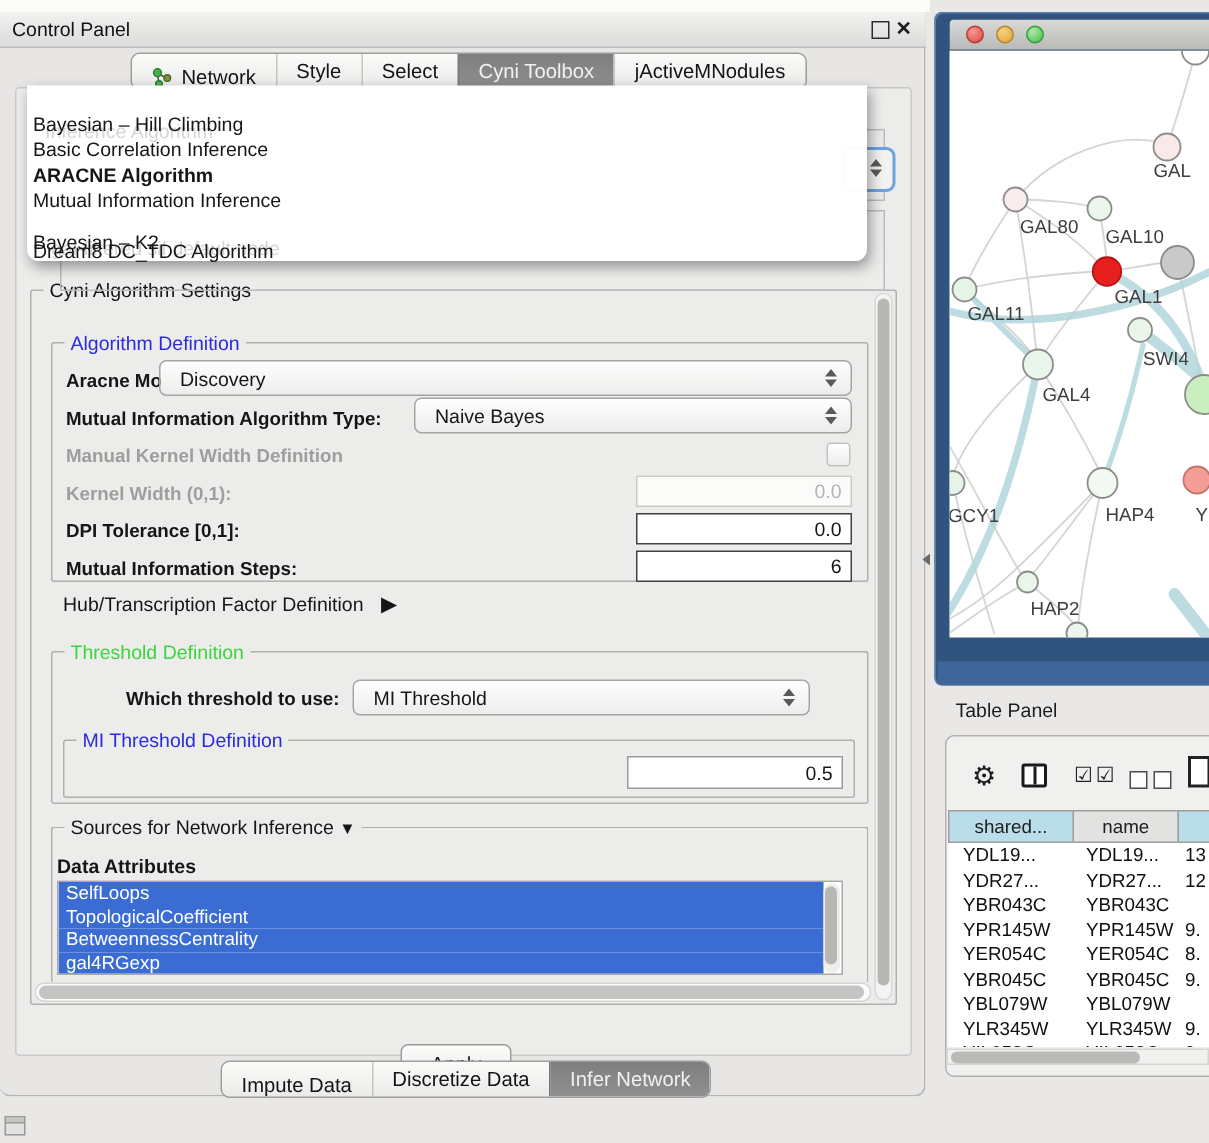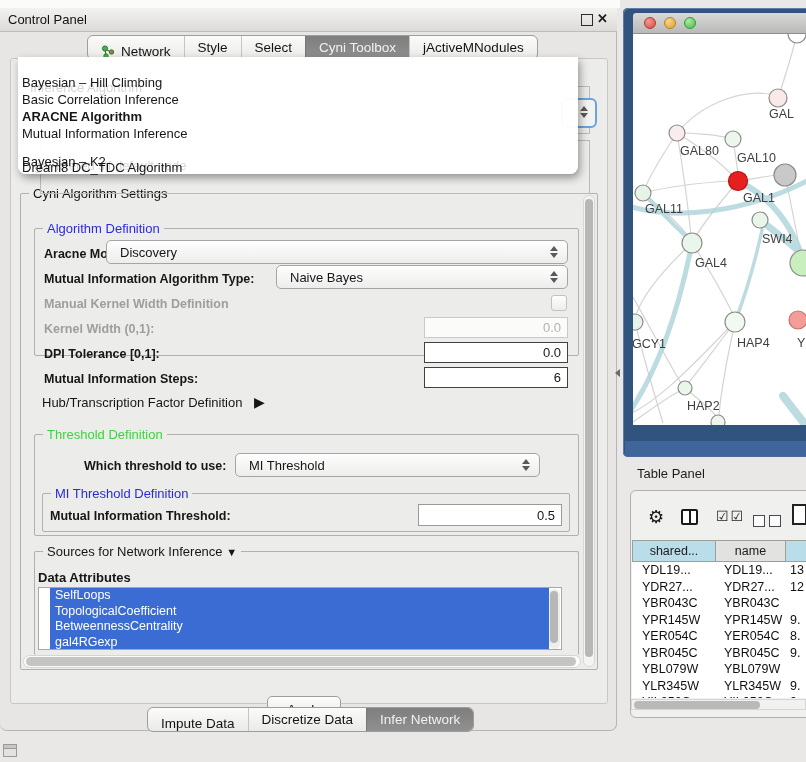--- a/index.html
+++ b/index.html
@@ -145,21 +145,21 @@
   </div>
 
   <div class="abs grp" style="left:20px;top:193px;width:578px;height:477px;">
     <span class="lg">Cyni Algorithm Settings</span>
   </div>
 
   <div class="abs sb-v" style="left:583px;top:195px;width:12px;height:472px;">
     <div class="th" style="top:3px;height:458px;"></div>
   </div>
 
-  <div class="abs grp" style="left:34px;top:228px;width:545px;height:128px;">
+  <div class="abs grp" style="left:34px;top:228px;width:545px;height:160px;">
     <span class="lg blue">Algorithm Definition</span>
   </div>
   <div class="abs lbl" style="left:44px;top:247px;">Aracne Mode:</div>
   <div class="abs combo" style="left:106px;top:240px;width:462px;">
     <span>Discovery</span>
     <span class="spin"></span>
   </div>
   <div class="abs lbl" style="left:44px;top:272px;">Mutual Information Algorithm Type:</div>
   <div class="abs combo" style="left:276px;top:265px;width:292px;">
     <span>Naive Bayes</span>
@@ -189,34 +189,33 @@
     <span class="lg green">Threshold Definition</span>
   </div>
   <div class="abs lbl" style="left:84px;top:459px;">Which threshold to use:</div>
   <div class="abs combo" style="left:235px;top:453px;width:305px;">
     <span>MI Threshold</span>
     <span class="spin"></span>
   </div>
   <div class="abs grp" style="left:42px;top:493px;width:528px;height:39px;">
     <span class="lg blue">MI Threshold Definition</span>
   </div>
-  <div class="abs lbl" style="left:50px;top:509px;">Mutual Information Threshold:</div>
   <div class="abs inp" style="left:418px;top:504px;width:144px;height:22px;">
     <span>0.5</span>
   </div>
 
   <div class="abs grp" style="left:34px;top:551px;width:545px;height:104px;border-bottom:none;">
     <span class="lg">
       <span>Sources for Network Inference</span>
       <span style="font-size:11px;">▼</span>
     </span>
   </div>
   <div class="abs lbl" style="left:38px;top:570px;font-size:13px;">Data Attributes</div>
   <div class="abs listbox" style="left:38px;top:587px;width:524px;height:63px;">
-    <div style="margin-right:12px;padding-left:11px;">
+    <div style="margin-right:12px;">
       <div class="li">SelfLoops</div>
       <div class="li">TopologicalCoefficient</div>
       <div class="li">BetweennessCentrality</div>
       <div class="li">gal4RGexp</div>
     </div>
     <div class="abs sb-v" style="right:1px;top:1px;width:11px;height:60px;border:none;background:#eeeeed;">
       <div class="th" style="top:2px;height:52px;"></div>
     </div>
   </div>
 

